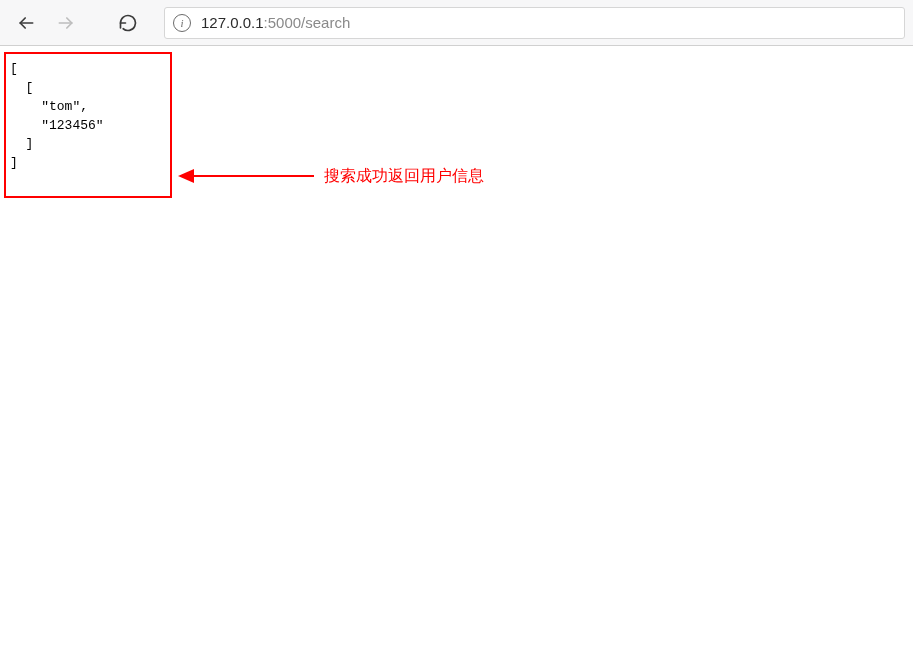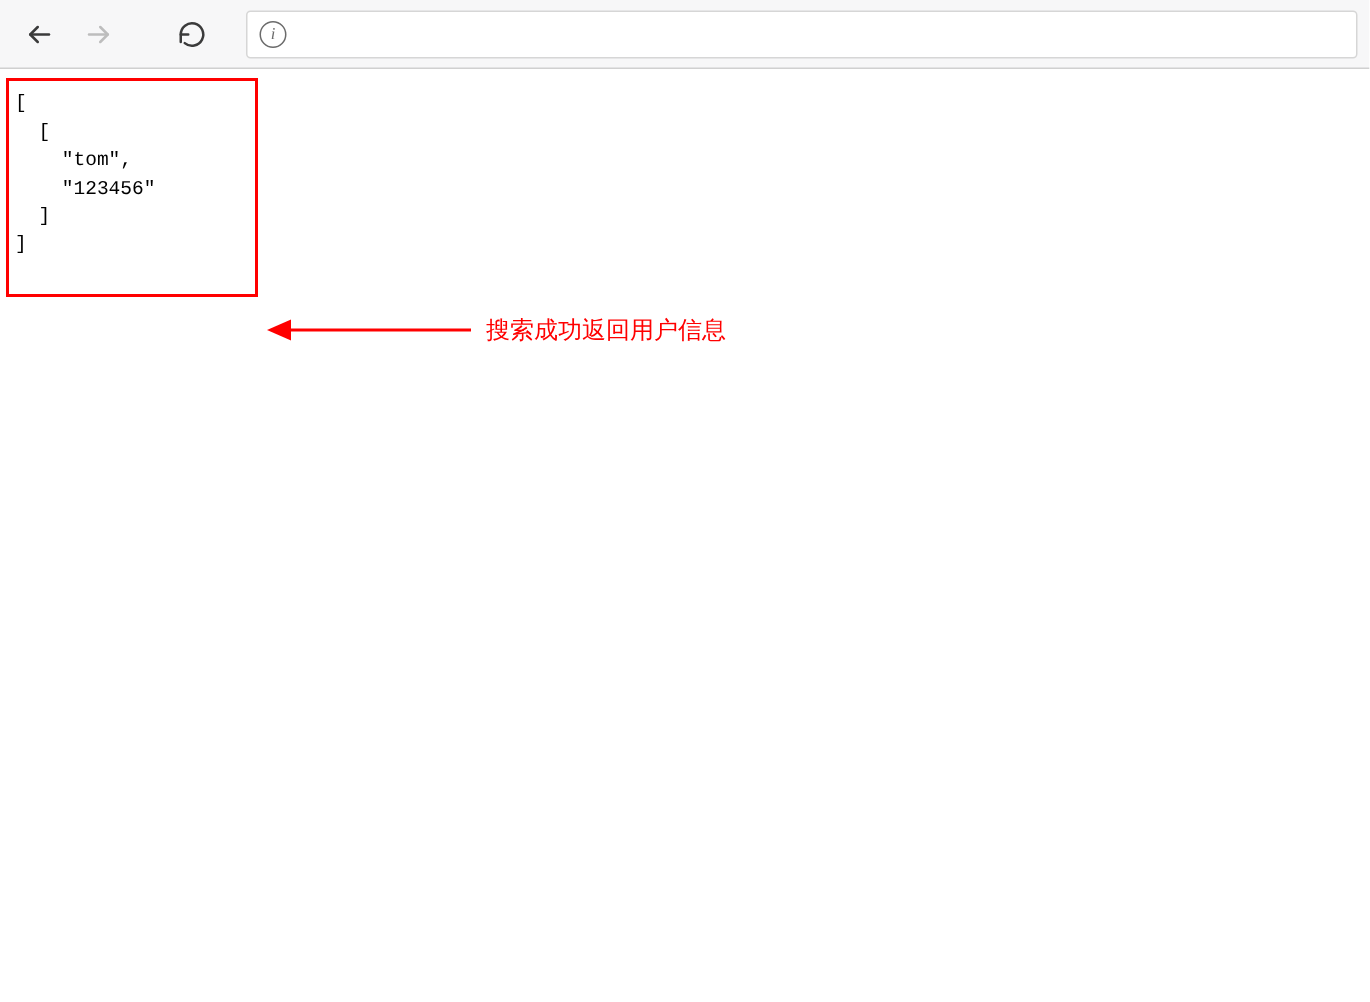--- a/index.html
+++ b/index.html
@@ -83,21 +83,20 @@
       color: #000;
       white-space: pre;
     }
     .arrow-wrap {
       position: absolute;
       top: 118px;
       left: 176px;
       display: flex;
       align-items: center;
       gap: 8px;
-      margin-top: 44px;
     }
     .arrow-svg {
       width: 140px;
       height: 24px;
     }
     .arrow-label {
       font-size: 16px;
       color: #ff0000;
       font-family: "Microsoft YaHei", "PingFang SC", sans-serif;
     }
@@ -122,20 +121,21 @@
   <div class="nav-btn">
     <svg viewBox="0 0 24 24" fill="none" stroke="currentColor" stroke-width="2" stroke-linecap="round" stroke-linejoin="round">
       <path d="M3 12a9 9 0 1 1 3.2 6.9"></path>
       <polyline points="3 18 3 12 9 12"></polyline>
     </svg>
   </div>
   <div class="addr-bar">
     <div class="info-icon">
       <span>i</span>
     </div>
+    <span class="url"><span class="host">127.0.0.1</span><span>:5000/search</span></span>
   </div>
 </div>
 
 <div class="content">
   <div class="json-box">
     <div class="json-text"><span>[</span>
 <span>  [</span>
 <span>    "tom",</span>
 <span>    "123456"</span>
 <span>  ]</span>

